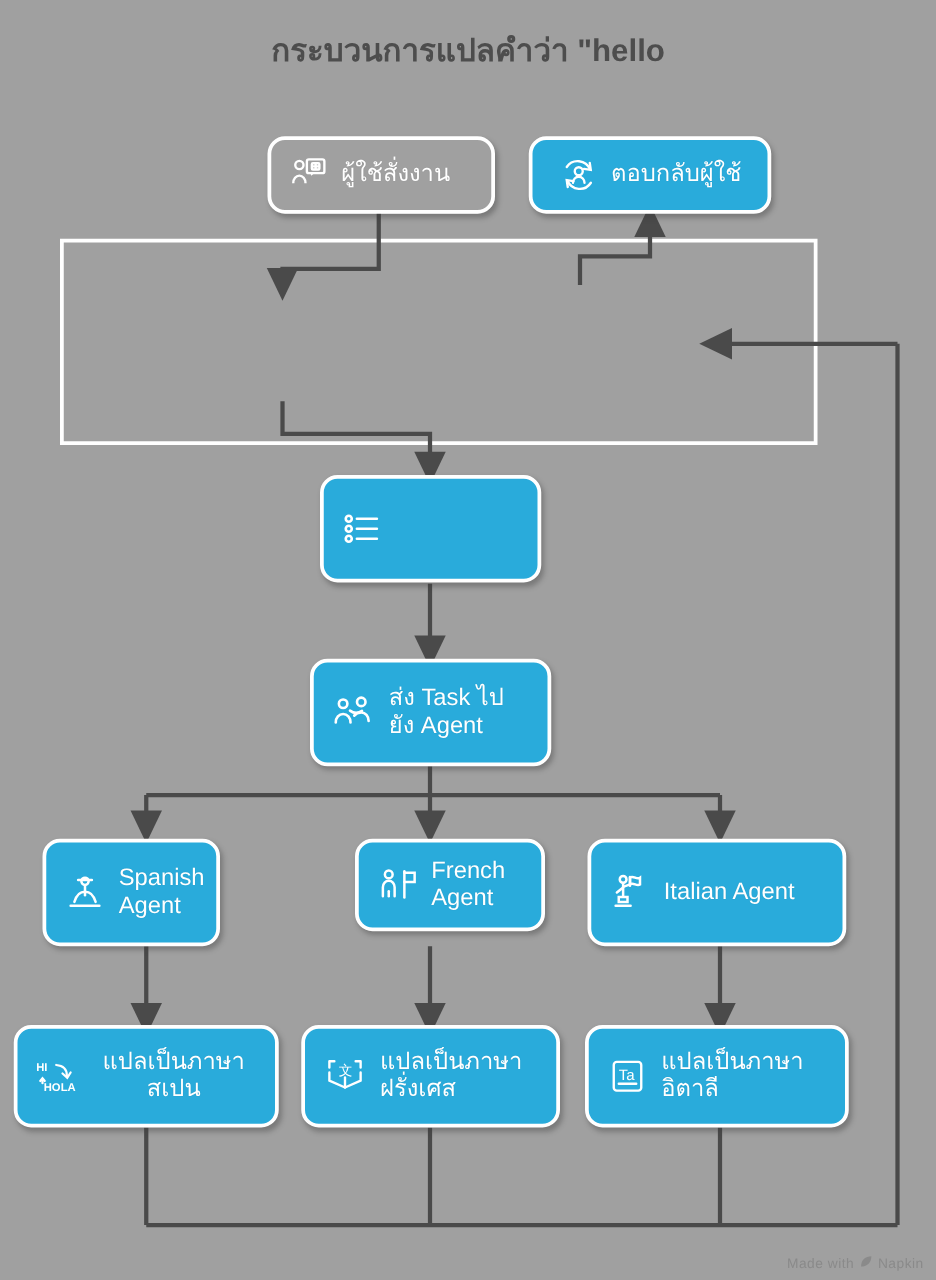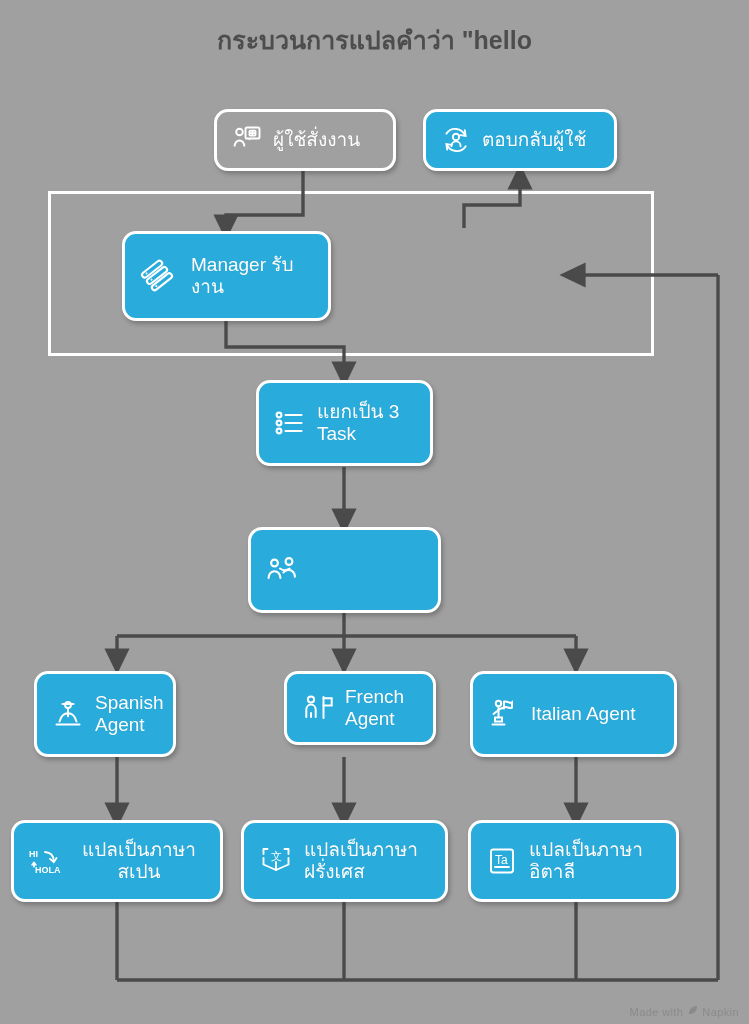--- a/index.html
+++ b/index.html
@@ -109,73 +109,59 @@
         <path d="M3.6 22.5c0-3.4 2.2-6 4.9-6s4.9 2.6 4.9 6"></path>
         <rect x="14.5" y="3.5" width="14" height="11" rx="1.6"></rect>
         <path d="M18 16.6 L20.4 14.5 L17.4 14.5 Z" fill="#ffffff" stroke="none"></path>
         <rect x="18.5" y="6.6" width="6" height="5" rx="0.8"></rect>
         <path d="M21.5 6.6 v5 M18.5 9.1 h6"></path>
       </svg>
     </span>
     <span class="label">ผู้ใช้สั่งงาน</span>
   </div>
 
-  <div class="node" style="left:423px; top:109px; width:194px; height:62px;">
+  <div class="node" style="left:423px; top:109px; width:194px; height:62px;justify-content:center;">
     <span class="ic">
       <svg width="32" height="32" viewBox="0 0 32 32" fill="none" stroke="#ffffff" stroke-width="1.9" stroke-linecap="round">
         <path d="M25 11.5A10.6 10.6 0 0 0 6.4 9.6"></path>
         <path d="M7 20.6a10.6 10.6 0 0 0 18.7 1.6"></path>
         <path d="M24.8 6.3 L25.6 11.9 L20.2 11.1"></path>
         <path d="M7.2 25.6 L6.4 20.1 L11.8 20.9"></path>
         <circle cx="16" cy="13" r="3.2"></circle>
         <path d="M11.4 22.2c0-2.7 2.1-4.8 4.6-4.8s4.6 2.1 4.6 4.8"></path>
       </svg>
     </span>
     <span class="label">ตอบกลับผู้ใช้</span>
   </div>
 
-  <div class="node" style="left:122px; top:231px; width:209px; height:90px;">
-    <span class="ic">
-      <svg width="42" height="42" viewBox="0 0 42 42" fill="none" stroke="#ffffff" stroke-width="2.1" stroke-linecap="round">
-        <g transform="rotate(-38 21 21)">
-          <rect x="7" y="8" width="24" height="5.4" rx="2.7"></rect>
-          <rect x="7" y="16" width="24" height="5.4" rx="2.7"></rect>
-          <rect x="7" y="24" width="24" height="5.4" rx="2.7"></rect>
-          <path d="M12 10.7 h0.01 M12 18.7 h0.01 M12 26.7 h0.01"></path>
-        </g>
-      </svg>
-    </span>
-    <span class="label">Manager รับ
-งาน</span>
-  </div>
 
 
   <div class="node" style="left:256px; top:380px; width:177px; height:86px;">
     <span class="ic">
       <svg width="34" height="34" viewBox="0 0 34 34" fill="none" stroke="#ffffff" stroke-width="2.1" stroke-linecap="round">
         <circle cx="6" cy="9" r="2.4"></circle>
         <circle cx="6" cy="17" r="2.4"></circle>
         <circle cx="6" cy="25" r="2.4"></circle>
         <path d="M12.5 9 h16 M12.5 17 h16 M12.5 25 h16"></path>
       </svg>
     </span>
-    <span class="label">แยกเป็น 3
-Task</span>
   </div>
 
   <div class="node" style="left:248px; top:527px; width:193px; height:86px;">
     <span class="ic">
       <svg width="36" height="36" viewBox="0 0 36 36" fill="none" stroke="#ffffff" stroke-width="2.1" stroke-linecap="round">
         <circle cx="9.5" cy="11" r="3.4"></circle>
         <path d="M3.6 26c0-3.8 2.6-6.8 5.9-6.8s5.9 3 5.9 6.8"></path>
         <circle cx="24" cy="9.5" r="3.4"></circle>
         <path d="M18.4 20.5c1.1-1.5 3.2-2.5 5.6-2.5 3.3 0 5.9 3 5.9 6.8"></path>
         <path d="M15 16.5 c3 2.2 6.5 2.3 9.6 0.2"></path>
       </svg>
     </span>
+    <span class="label">ส่ง Task ไป
+ยัง Agent</span>
   </div>
 
   <div class="node" style="left:34px; top:671px; width:142px; height:86px;">
     <span class="ic">
       <svg width="34" height="34" viewBox="0 0 34 34" fill="none" stroke="#ffffff" stroke-width="2" stroke-linecap="round">
         <circle cx="17" cy="8" r="2.9"></circle>
         <path d="M11.5 7 h11"></path>
         <path d="M17 11.2 v8"></path>
         <path d="M8.5 24.5 c1.5-5.2 4.8-8.2 8.5-8.2 s7 3 8.5 8.2"></path>
         <path d="M5.5 27.5 h23"></path>

